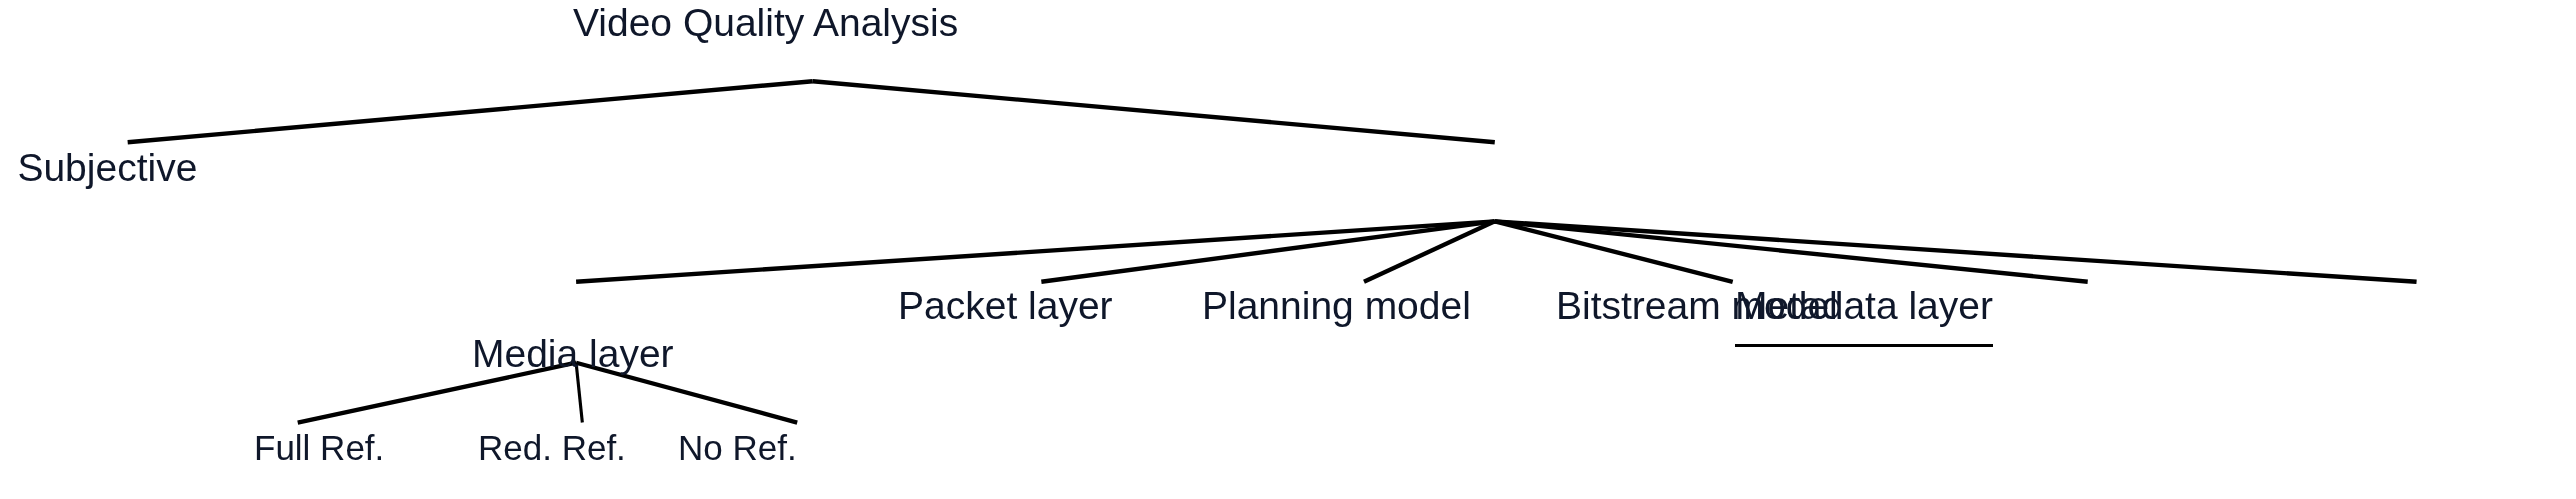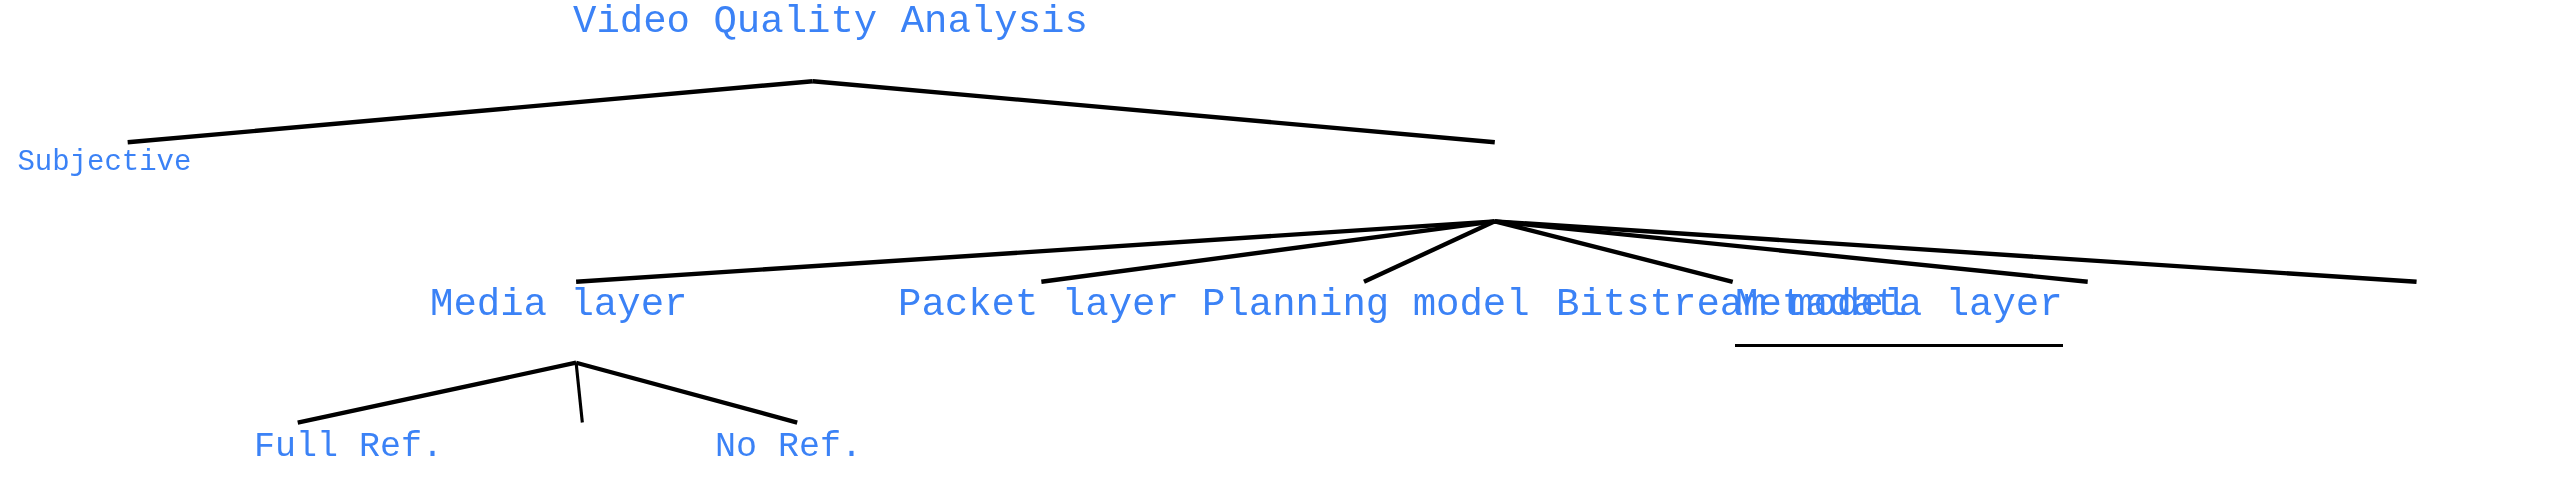--- a/index.html
+++ b/index.html
@@ -22,54 +22,54 @@
     position: absolute;
     left: 0;
     top: 0;
     width: 2576px;
     height: 500px;
   }
   .node {
     position: absolute;
     white-space: nowrap;
     line-height: 1;
-    color: #3b82f6;
-    font-family: Liberation Mono, monospace;
+    color: #0f172a;
+    font-family: Liberation Sans, sans-serif;
   }
   .node-root {
     font-size: 39px;
     left: 573px;
     top: 2.5px;
   }
   .node-l2 {
-    font-size: 29px;
+    font-size: 39px;
   }
   .node-subjective { left: 17.4px;  top: 148px; }
   .node-objective  { left: 1393px; top: 148px; }
   .node-l3 {
     font-size: 39px;
     top: 286px;
   }
-  .node-media     { left: 430px; }
+  .node-media     { left: 472px; margin-top: 48px; }
   .node-packet    { left: 898px; }
   .node-planning  { left: 1202px; }
   .node-bitstream { left: 1556px; }
   .node-metadata  { left: 1735px; }
   .node-hybrid    { left: 2165px; }
   .underlined {
     border-bottom: 3.7px solid #000000;
     padding-bottom: 19px;
   }
   .node-l4 {
     font-size: 35px;
     top: 430px;
   }
   .node-fullref { left: 254px; }
   .node-redref  { left: 478px; }
-  .node-noref   { left: 715px; }
+  .node-noref   { left: 678px; }
 </style>
 </head>
 <body>
 
 <div id="diagram-root">
 
   <svg id="edge-layer" viewBox="0 0 4136 802" xmlns="http://www.w3.org/2000/svg">
     <g stroke="#000000" fill="none" stroke-linecap="butt">
 
       <path d="M 1305 130 L 205 228" stroke-width="7"></path>
@@ -107,17 +107,18 @@
 
   <div class="node node-l3 node-planning">Planning model</div>
 
   <div class="node node-l3 node-bitstream">Bitstream model</div>
 
   <div class="node node-l3 node-metadata underlined">Metadata layer</div>
 
 
   <div class="node node-l4 node-fullref">Full Ref.</div>
 
+  <div class="node node-l4 node-redref">Red. Ref.</div>
 
   <div class="node node-l4 node-noref">No Ref.</div>
 
 </div>
 
 
 </body></html>

